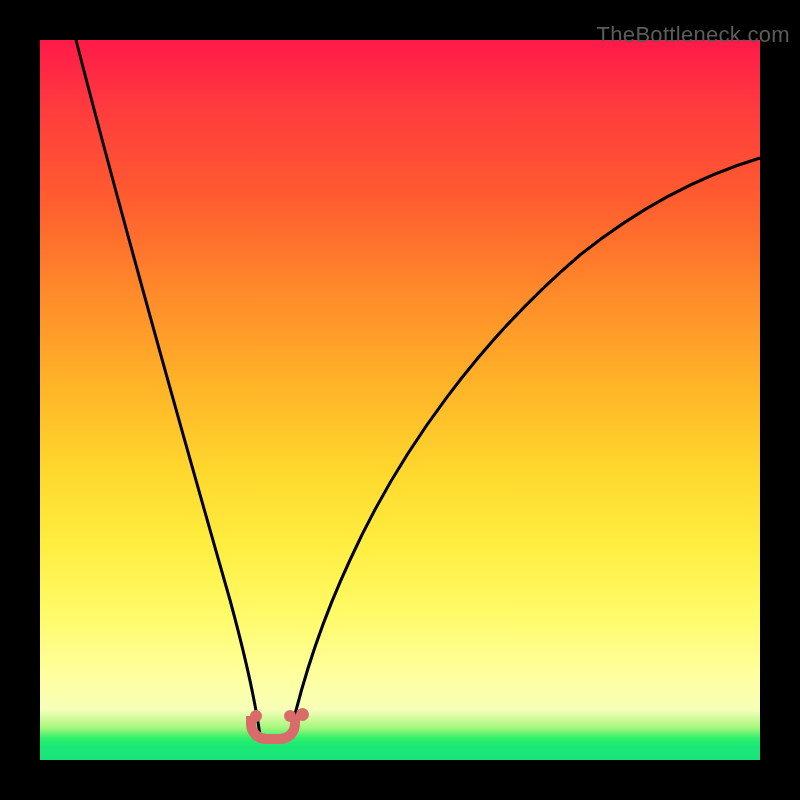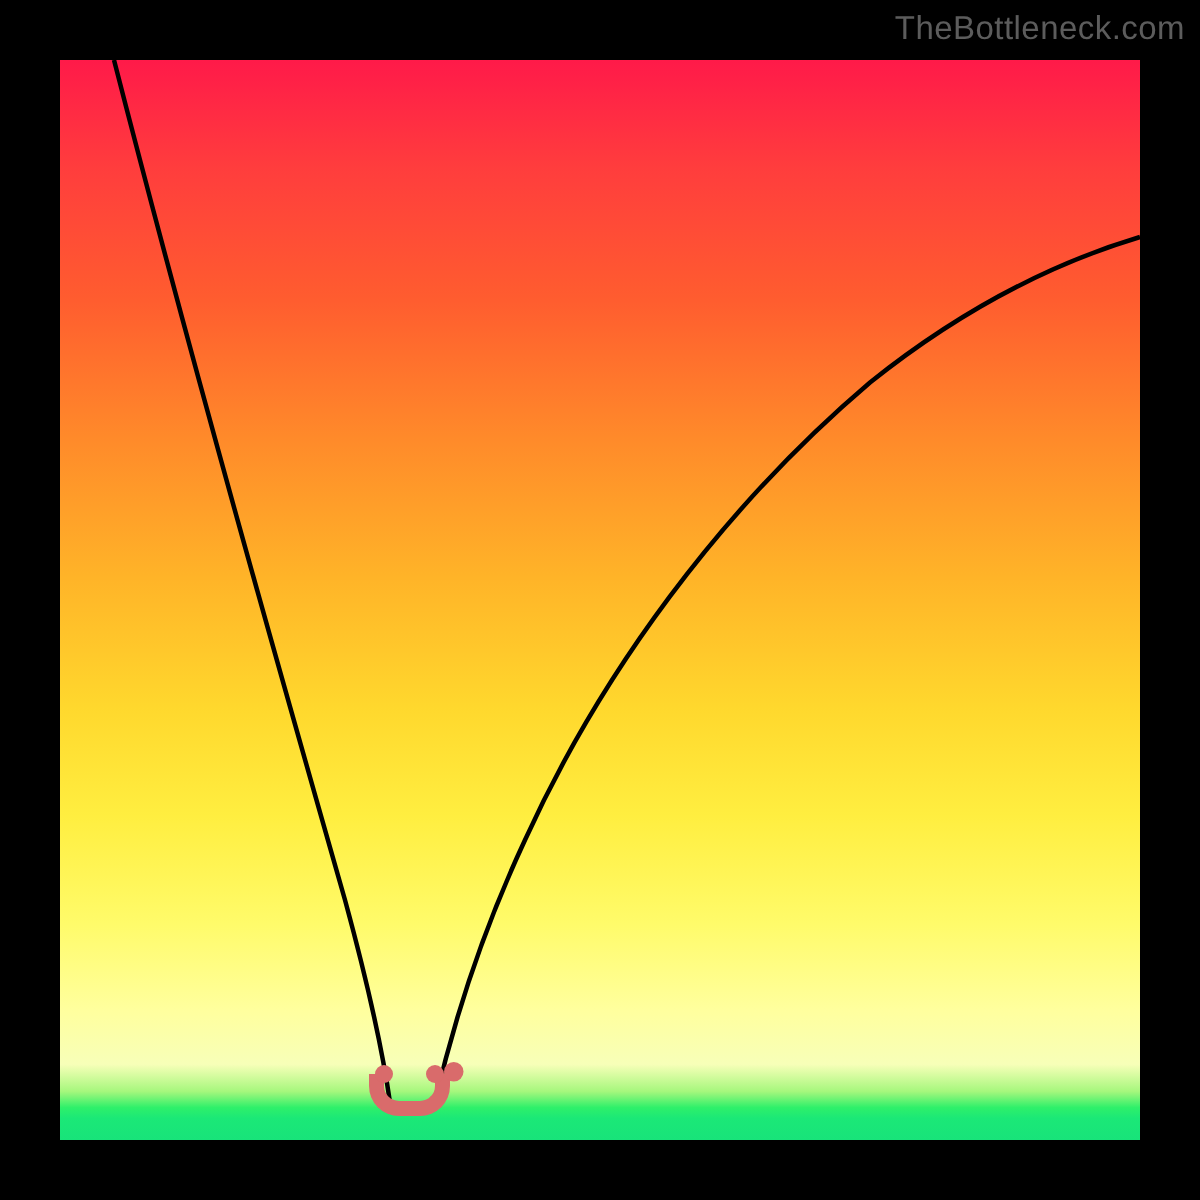--- a/index.html
+++ b/index.html
@@ -37,21 +37,21 @@
       #ffff9e 88%,
       #f7ffb8 93%,
       #a6f77d 95.5%,
       #2ef06a 97%,
       #1be877 98%,
       #18e37a 100%
     );
   }
   .watermark {
     position: absolute;
-    top: 6px;
+    top: 22px;
     right: 10px;
     color: #5c5c5c;
     font-size: 22px;
     letter-spacing: 0.3px;
     z-index: 5;
   }
   svg.curve {
     position: absolute;
     left: 0;
     top: 0;

